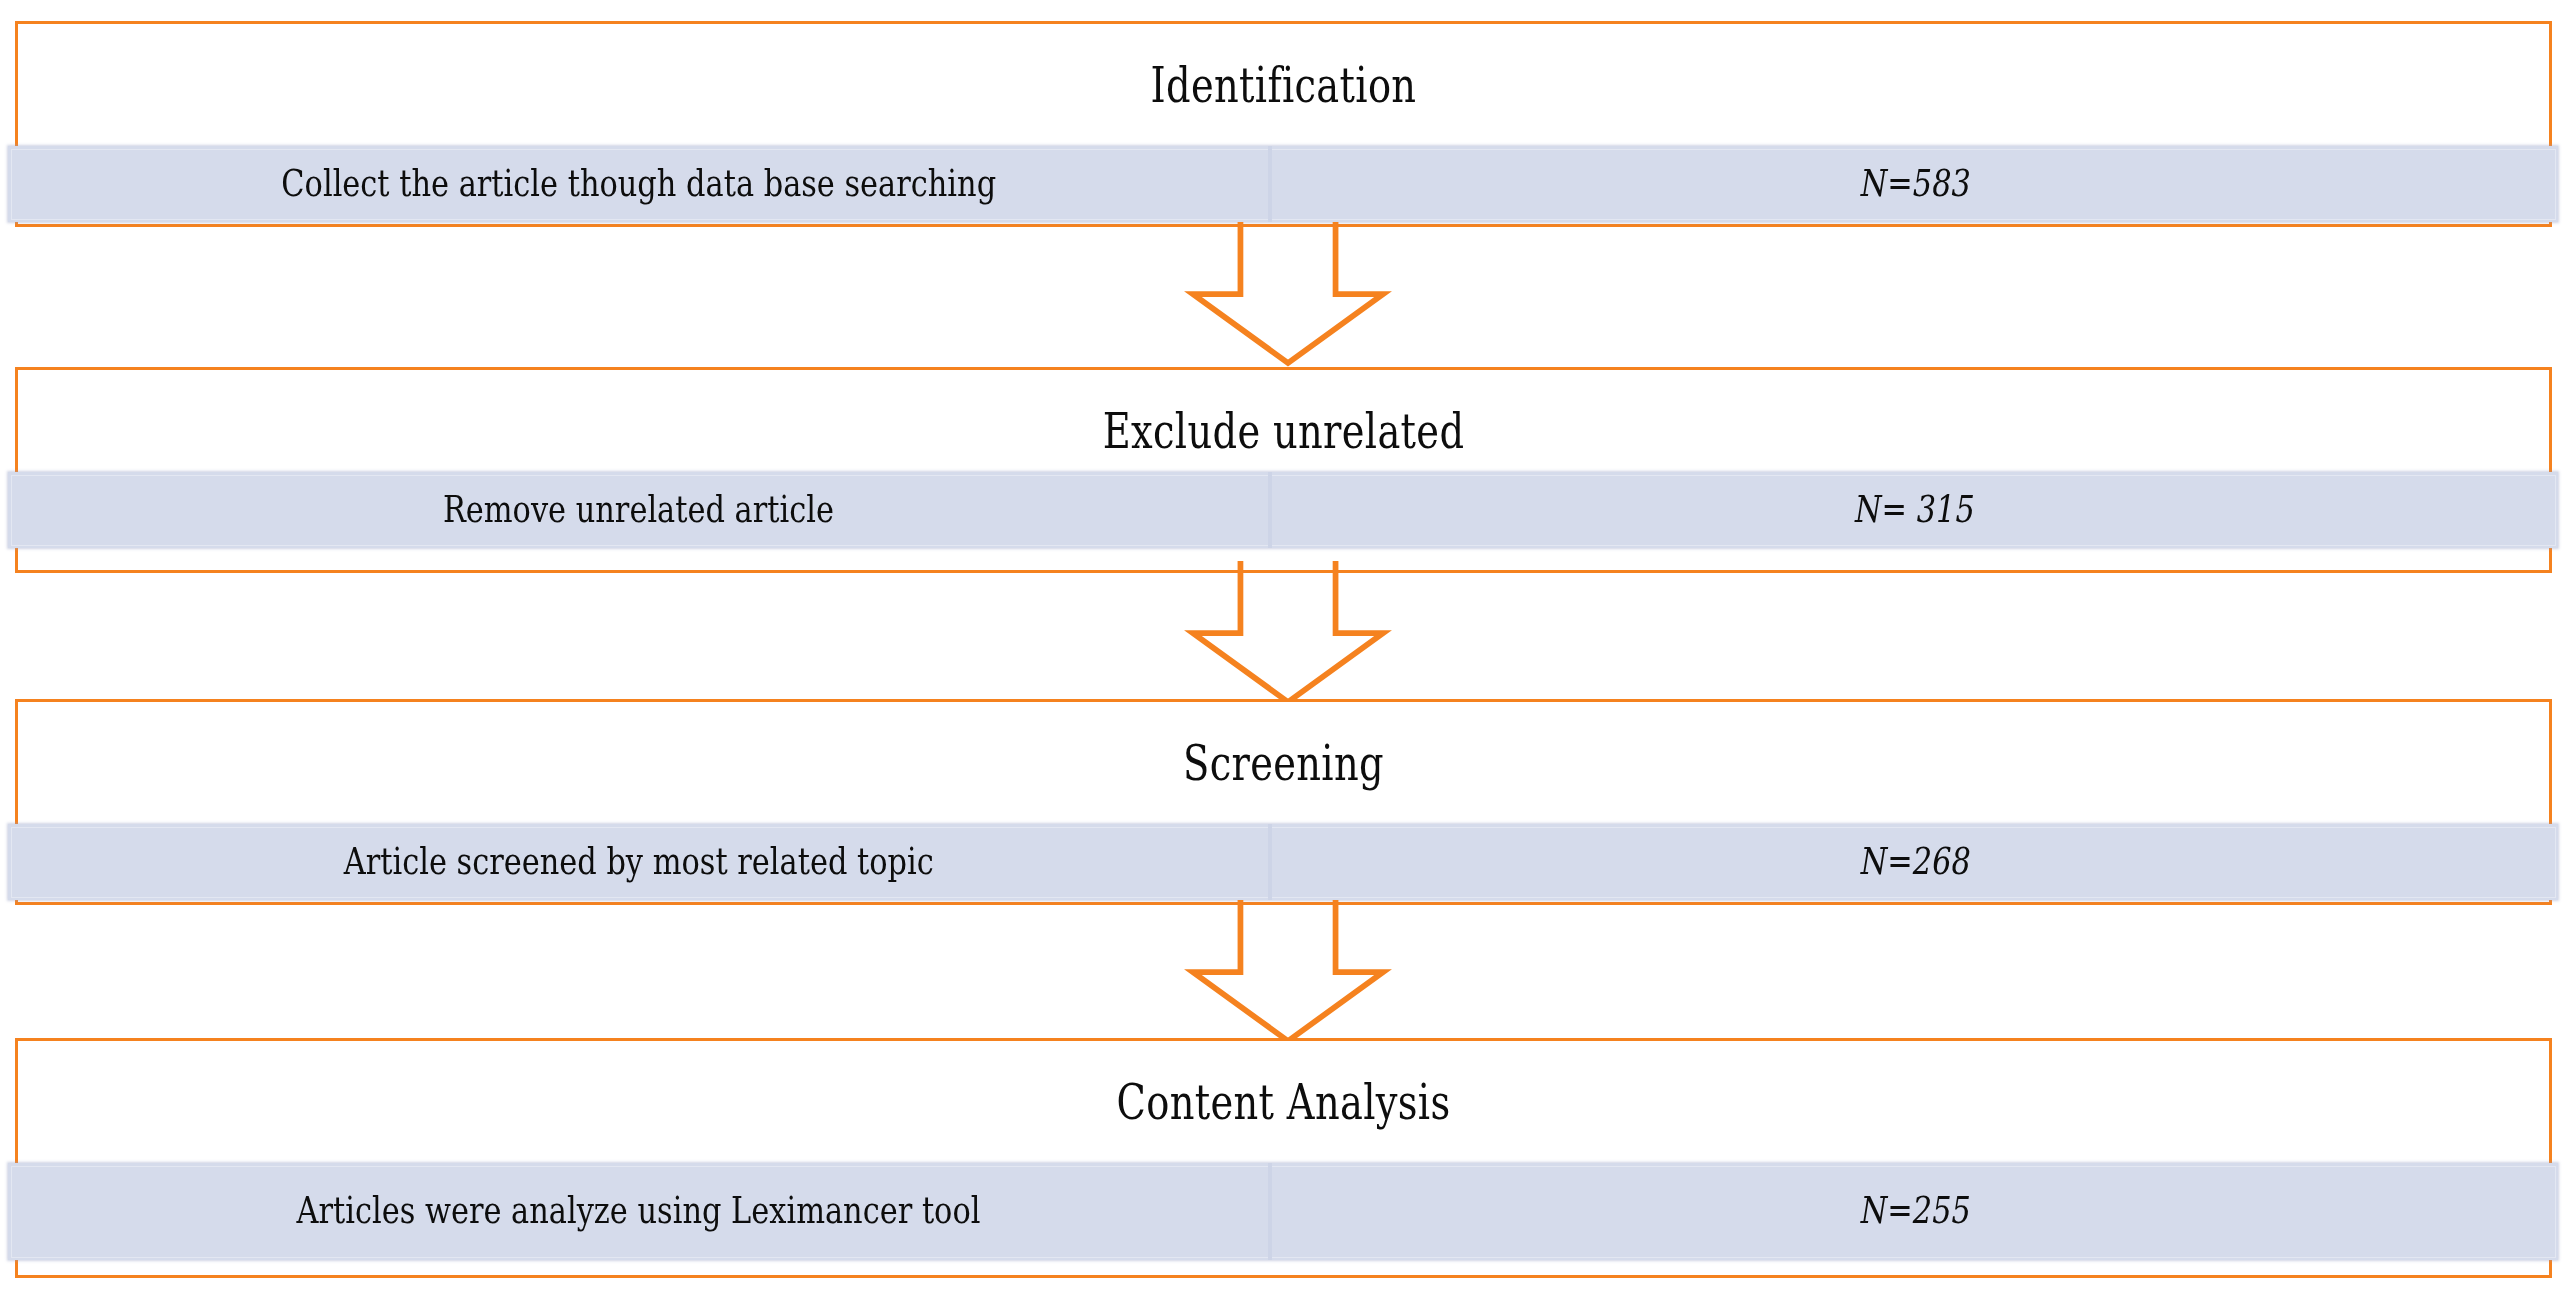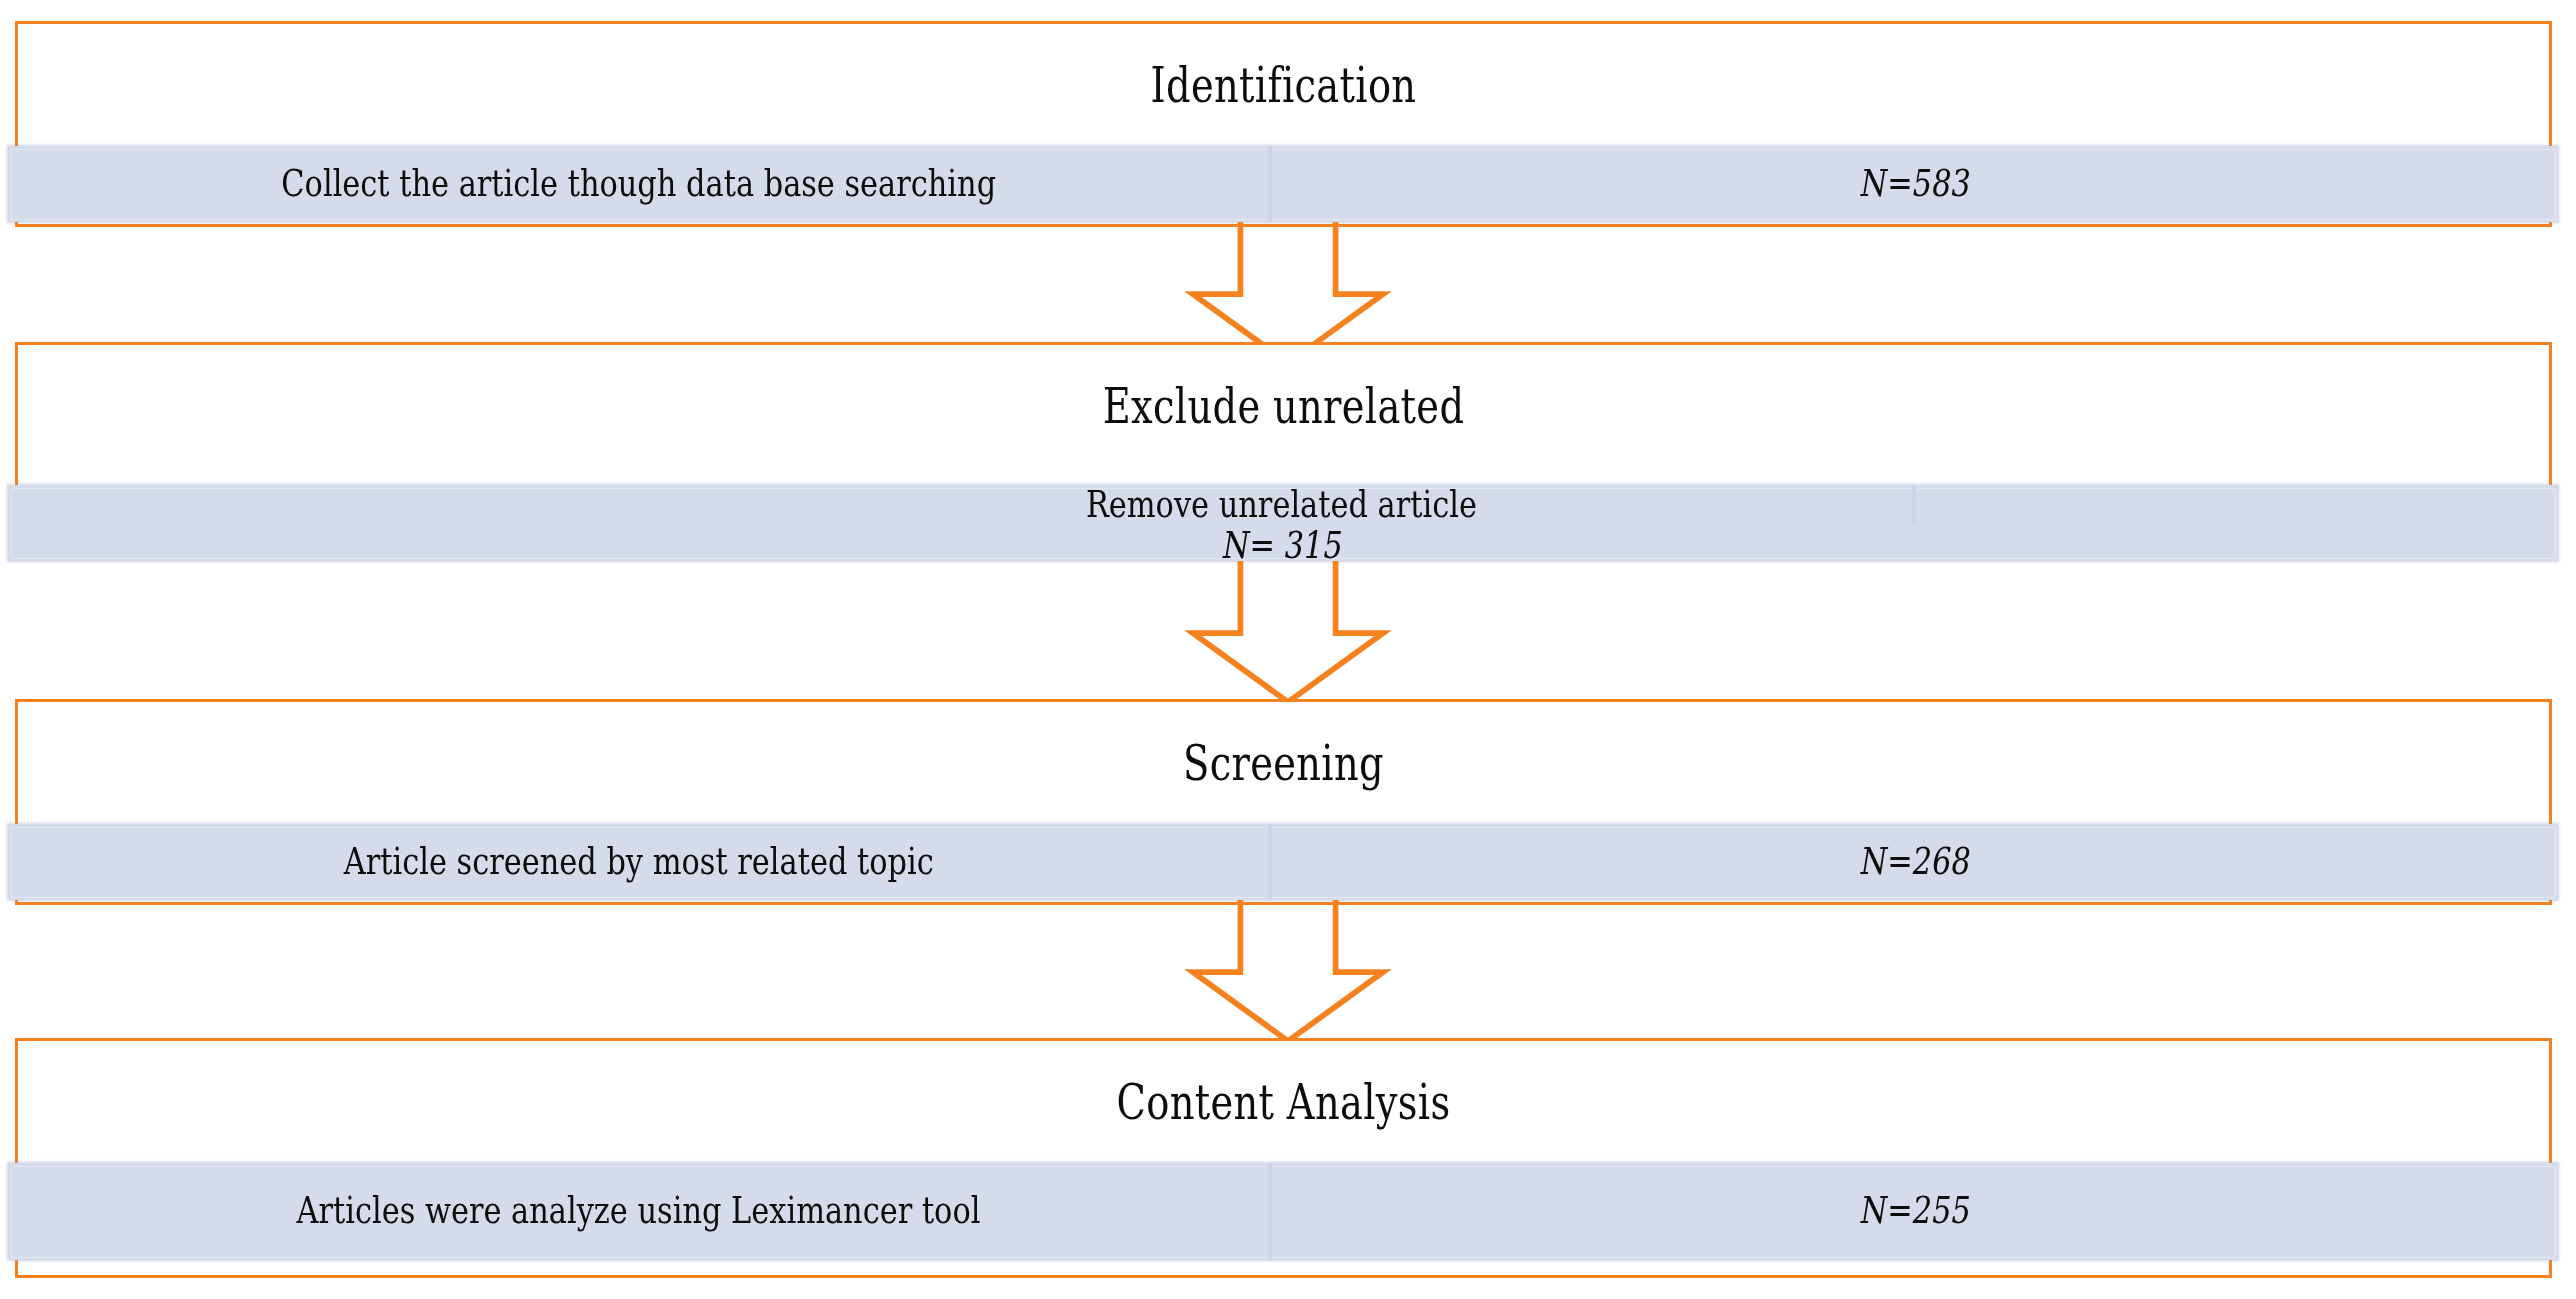--- a/index.html
+++ b/index.html
@@ -121,24 +121,24 @@
       <span class="cell-text">N=583</span>
     </div>
   </div>
 
   <div class="connector" style="top:222px; height:141px;">
     <svg width="2576" height="141" viewBox="0 0 3132 172">
       <path d="M 1508 0 L 1508 88 L 1450 88 L 1566 172 L 1682 88 L 1624 88 L 1624 0" fill="none" stroke="#F5821F" stroke-width="7" stroke-linejoin="miter" stroke-linecap="butt"></path>
     </svg>
   </div>
 
-  <div class="stage" style="top:342px; height:206px;">
+  <div class="stage" style="top:367px; height:206px;">
     <div class="stage-title" style="height:122px;">Exclude unrelated</div>
   </div>
-  <div class="data-row" style="top:485px; height:76px;flex-direction:column;">
+  <div class="data-row" style="top:472px; height:76px;">
     <div class="cell cell-label">
       <span class="cell-text">Remove unrelated article</span>
     </div>
     <div class="cell cell-count">
       <span class="cell-text">N= 315</span>
     </div>
   </div>
 
   <div class="connector" style="top:561px; height:141px;">
     <svg width="2576" height="141" viewBox="0 0 3132 172">

